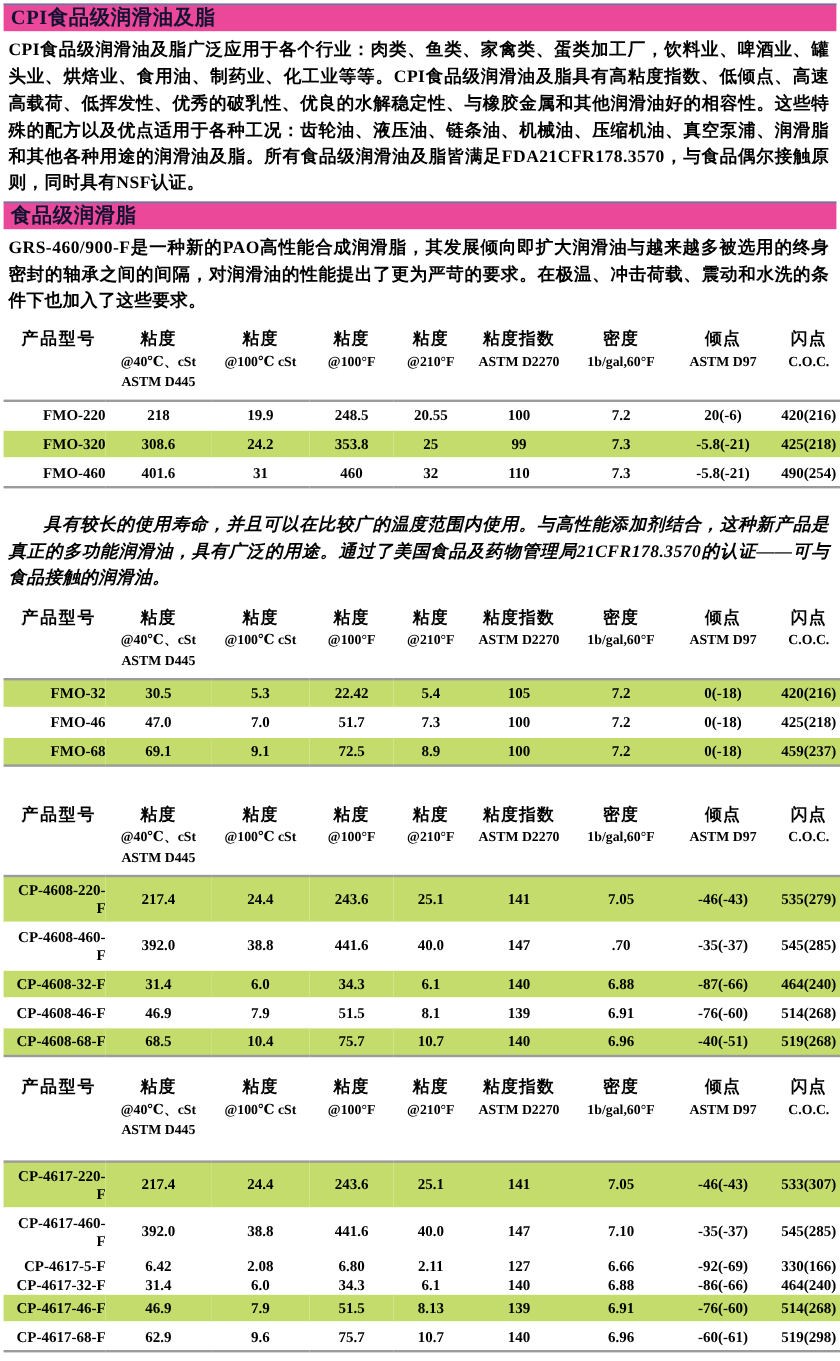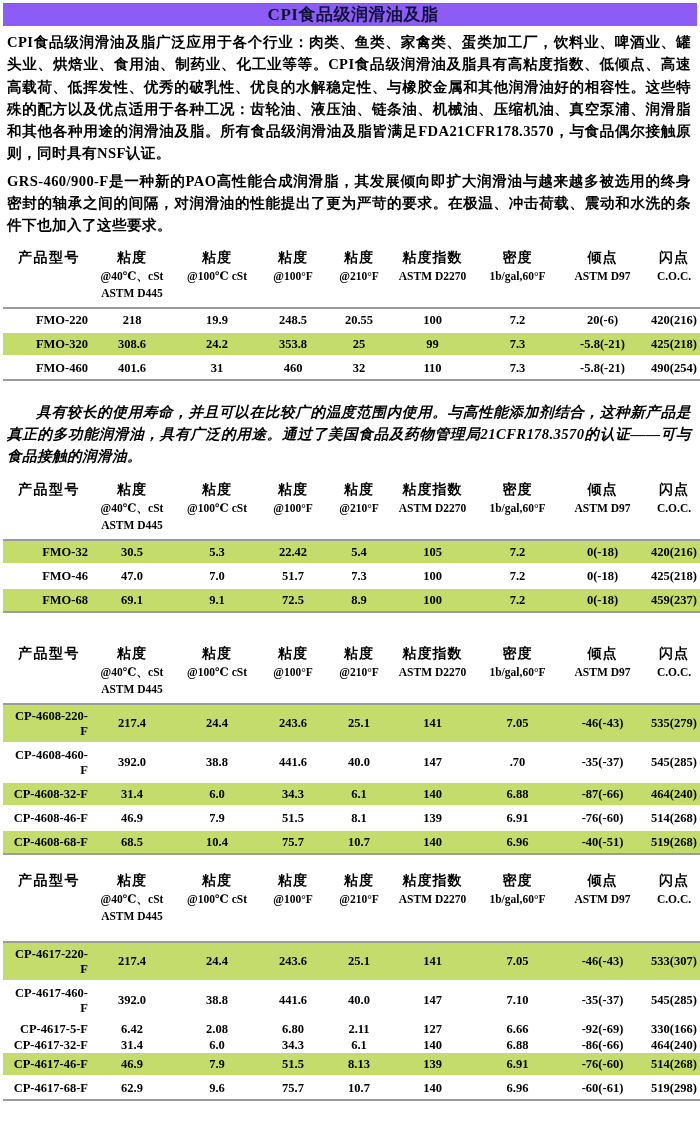--- a/index.html
+++ b/index.html
@@ -4,29 +4,28 @@
 <style>
   html,body{margin:0;padding:0;background:#ffffff;}
   body{
     width:700px;height:1134px;overflow:hidden;
     font-family:"Liberation Serif","DejaVu Serif",serif;
     font-weight:bold;color:#000;
   }
   .page{width:700px;}
   .section-bar{
     margin:3px 3px 0 3px;
-    background:#8b5cf6;
+    background:#ec4899;
     color:#101333;
     font-size:17px;
     line-height:22px;
     height:22px;
     padding-left:6px;
     letter-spacing:0.5px;
     border-top:1px solid #2e8fa3;
-    text-align:center;
   }
   .para{
     margin:5px 9px 0 7px;
     font-size:14.6px;
     line-height:22.3px;
     text-align:justify;
     letter-spacing:0.4px;
   }
   .para.indent{text-indent:2em;}
   .para.mid{margin-top:20px;font-style:italic;}
@@ -67,20 +66,23 @@
 <body>
 
 <div class="page">
 
   <div class="section-bar">
     <span>CPI食品级润滑油及脂</span>
   </div>
 
   <p class="para">CPI食品级润滑油及脂广泛应用于各个行业：肉类、鱼类、家禽类、蛋类加工厂，饮料业、啤酒业、罐头业、烘焙业、食用油、制药业、化工业等等。CPI食品级润滑油及脂具有高粘度指数、低倾点、高速高载荷、低挥发性、优秀的破乳性、优良的水解稳定性、与橡胶金属和其他润滑油好的相容性。这些特殊的配方以及优点适用于各种工况：齿轮油、液压油、链条油、机械油、压缩机油、真空泵浦、润滑脂和其他各种用途的润滑油及脂。所有食品级润滑油及脂皆满足FDA21CFR178.3570，与食品偶尔接触原则，同时具有NSF认证。</p>
 
+  <div class="section-bar">
+    <span>食品级润滑脂</span>
+  </div>
 
   <p class="para">GRS-460/900-F是一种新的PAO高性能合成润滑脂，其发展倾向即扩大润滑油与越来越多被选用的终身密封的轴承之间的间隔，对润滑油的性能提出了更为严苛的要求。在极温、冲击荷载、震动和水洗的条件下也加入了这些要求。</p>
 
   <div>
       <table class="spec t1">
         <colgroup>
           <col style="width: 85px;">
           <col style="width: 88px;">
           <col style="width: 82px;">
           <col style="width: 70px;">

